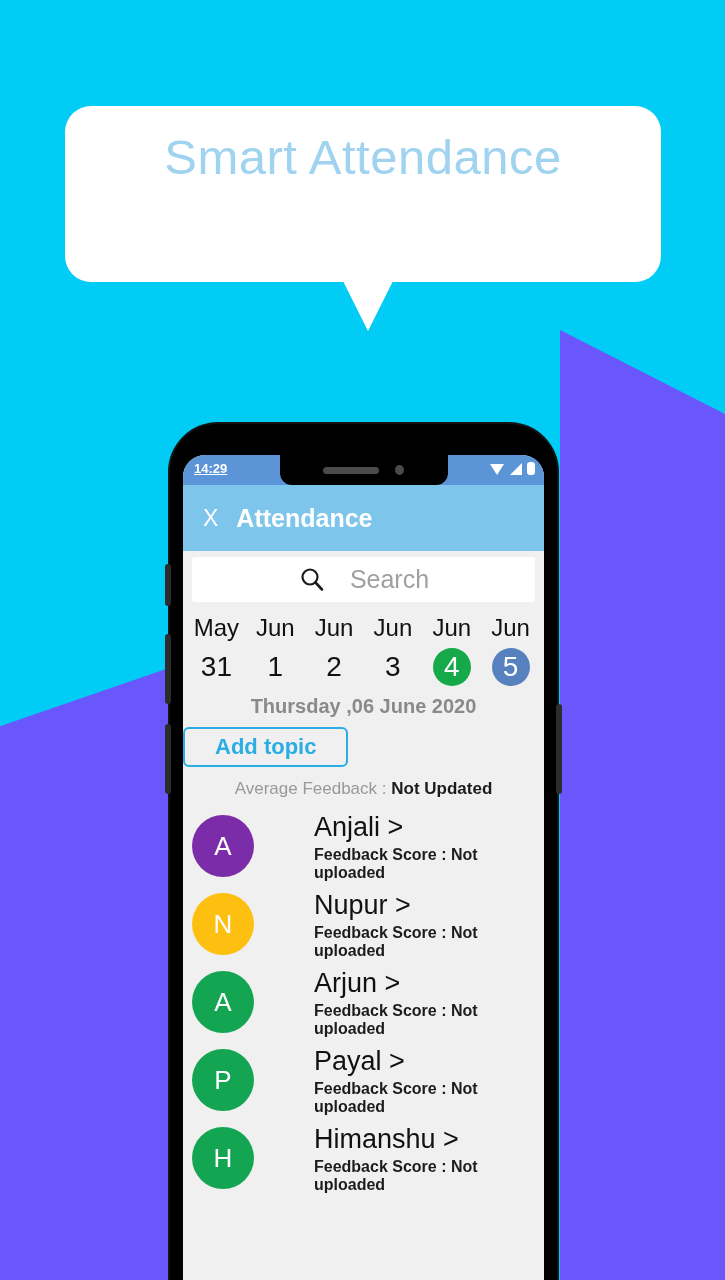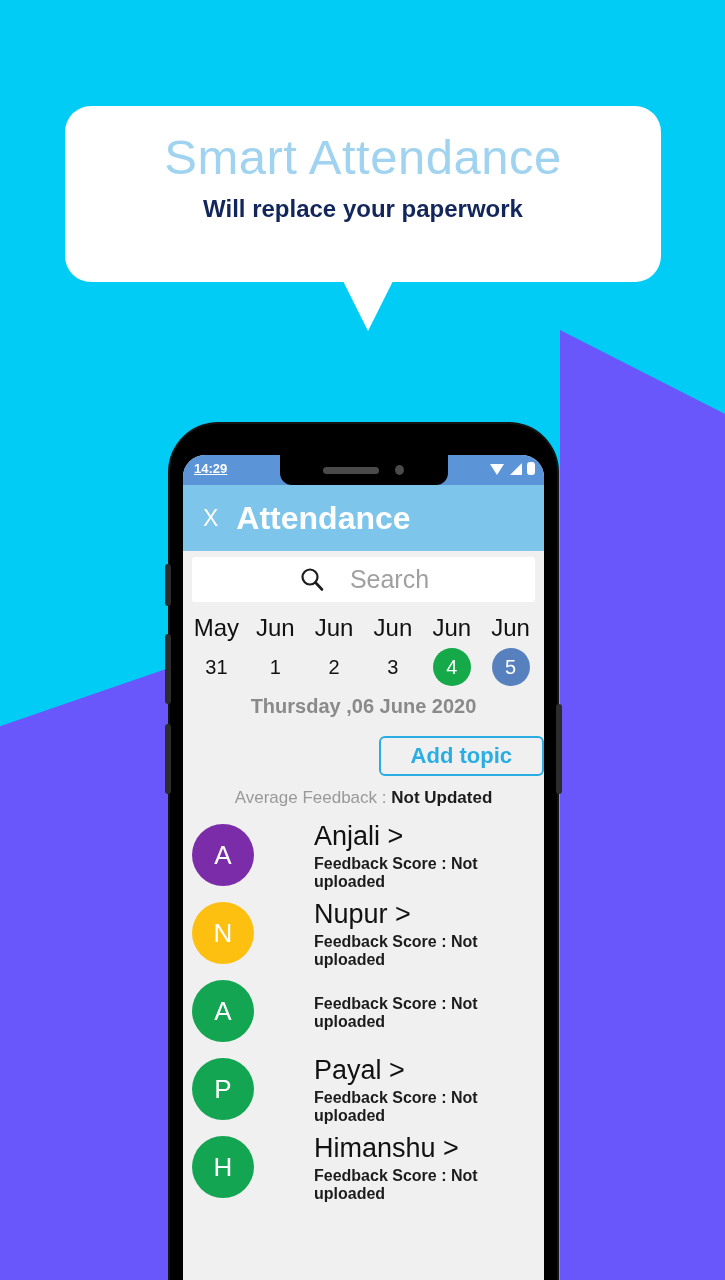--- a/index.html
+++ b/index.html
@@ -176,21 +176,21 @@
   }
   .appbar-close {
     color: #ffffff;
     font-size: 23px;
     font-weight: 400;
     line-height: 1;
     margin-right: 18px;
   }
   .appbar-title {
     color: #ffffff;
-    font-size: 32px;
+    font-size: 25px;
     font-weight: 700;
   }
 
   
   .search-wrap {
     background: #f0f0f0;
     padding: 6px 9px 4px 9px;
   }
   .search-bar {
     background: #ffffff;
@@ -220,43 +220,43 @@
     color: #111111;
     line-height: 32px;
   }
   .date-num-row {
     height: 46px;
     display: flex;
     align-items: center;
     justify-content: center;
   }
   .date-num {
-    font-size: 20px;
+    font-size: 28px;
     color: #111111;
   }
   .date-num.circled {
     width: 38px;
     height: 38px;
     line-height: 38px;
     border-radius: 50%;
     color: #ffffff;
   }
 
   
   .date-header {
     text-align: center;
     font-size: 20px;
     font-weight: 700;
     color: #8a8a8a;
     margin-top: 5px;
   }
   .add-topic-row {
     display: flex;
-    justify-content: flex-end;
-    margin-top: 18px;
+    justify-content: flex-start;
+    margin-top: 9px;
   }
   .add-topic-btn {
     border: 2px solid #2aade3;
     border-radius: 6px;
     padding: 5px 30px;
     font-size: 22px;
     font-weight: 700;
     color: #2aade3;
     background: transparent;
   }
@@ -310,21 +310,20 @@
 </head>
 <body>
 
 <div id="stage">
 
   <div class="purple-left"></div>
   <div class="purple-right"></div>
 
   <div class="bubble">
     <div class="bubble-title">Smart Attendance</div>
-    <div class="bubble-sub">Will replace your paperwork</div>
   </div>
   <div class="bubble-tail"></div>
 
   <div class="phone">
     <div class="phone-btn btn-l1"></div>
     <div class="phone-btn btn-l2"></div>
     <div class="phone-btn btn-l3"></div>
     <div class="phone-btn btn-r1"></div>
 
     <div class="screen">
@@ -423,20 +422,21 @@
           <div class="student-row">
             <div class="avatar" style="background: rgb(253, 192, 16);">N</div>
             <div class="student-info">
               <div class="student-name">Nupur &gt;</div>
               <div class="student-score">Feedback Score : Not uploaded</div>
             </div>
           </div>
           <div class="student-row">
             <div class="avatar" style="background: rgb(19, 165, 81);">A</div>
             <div class="student-info">
+              <div class="student-name">Arjun &gt;</div>
               <div class="student-score">Feedback Score : Not uploaded</div>
             </div>
           </div>
           <div class="student-row">
             <div class="avatar" style="background: rgb(19, 165, 81);">P</div>
             <div class="student-info">
               <div class="student-name">Payal &gt;</div>
               <div class="student-score">Feedback Score : Not uploaded</div>
             </div>
           </div>

